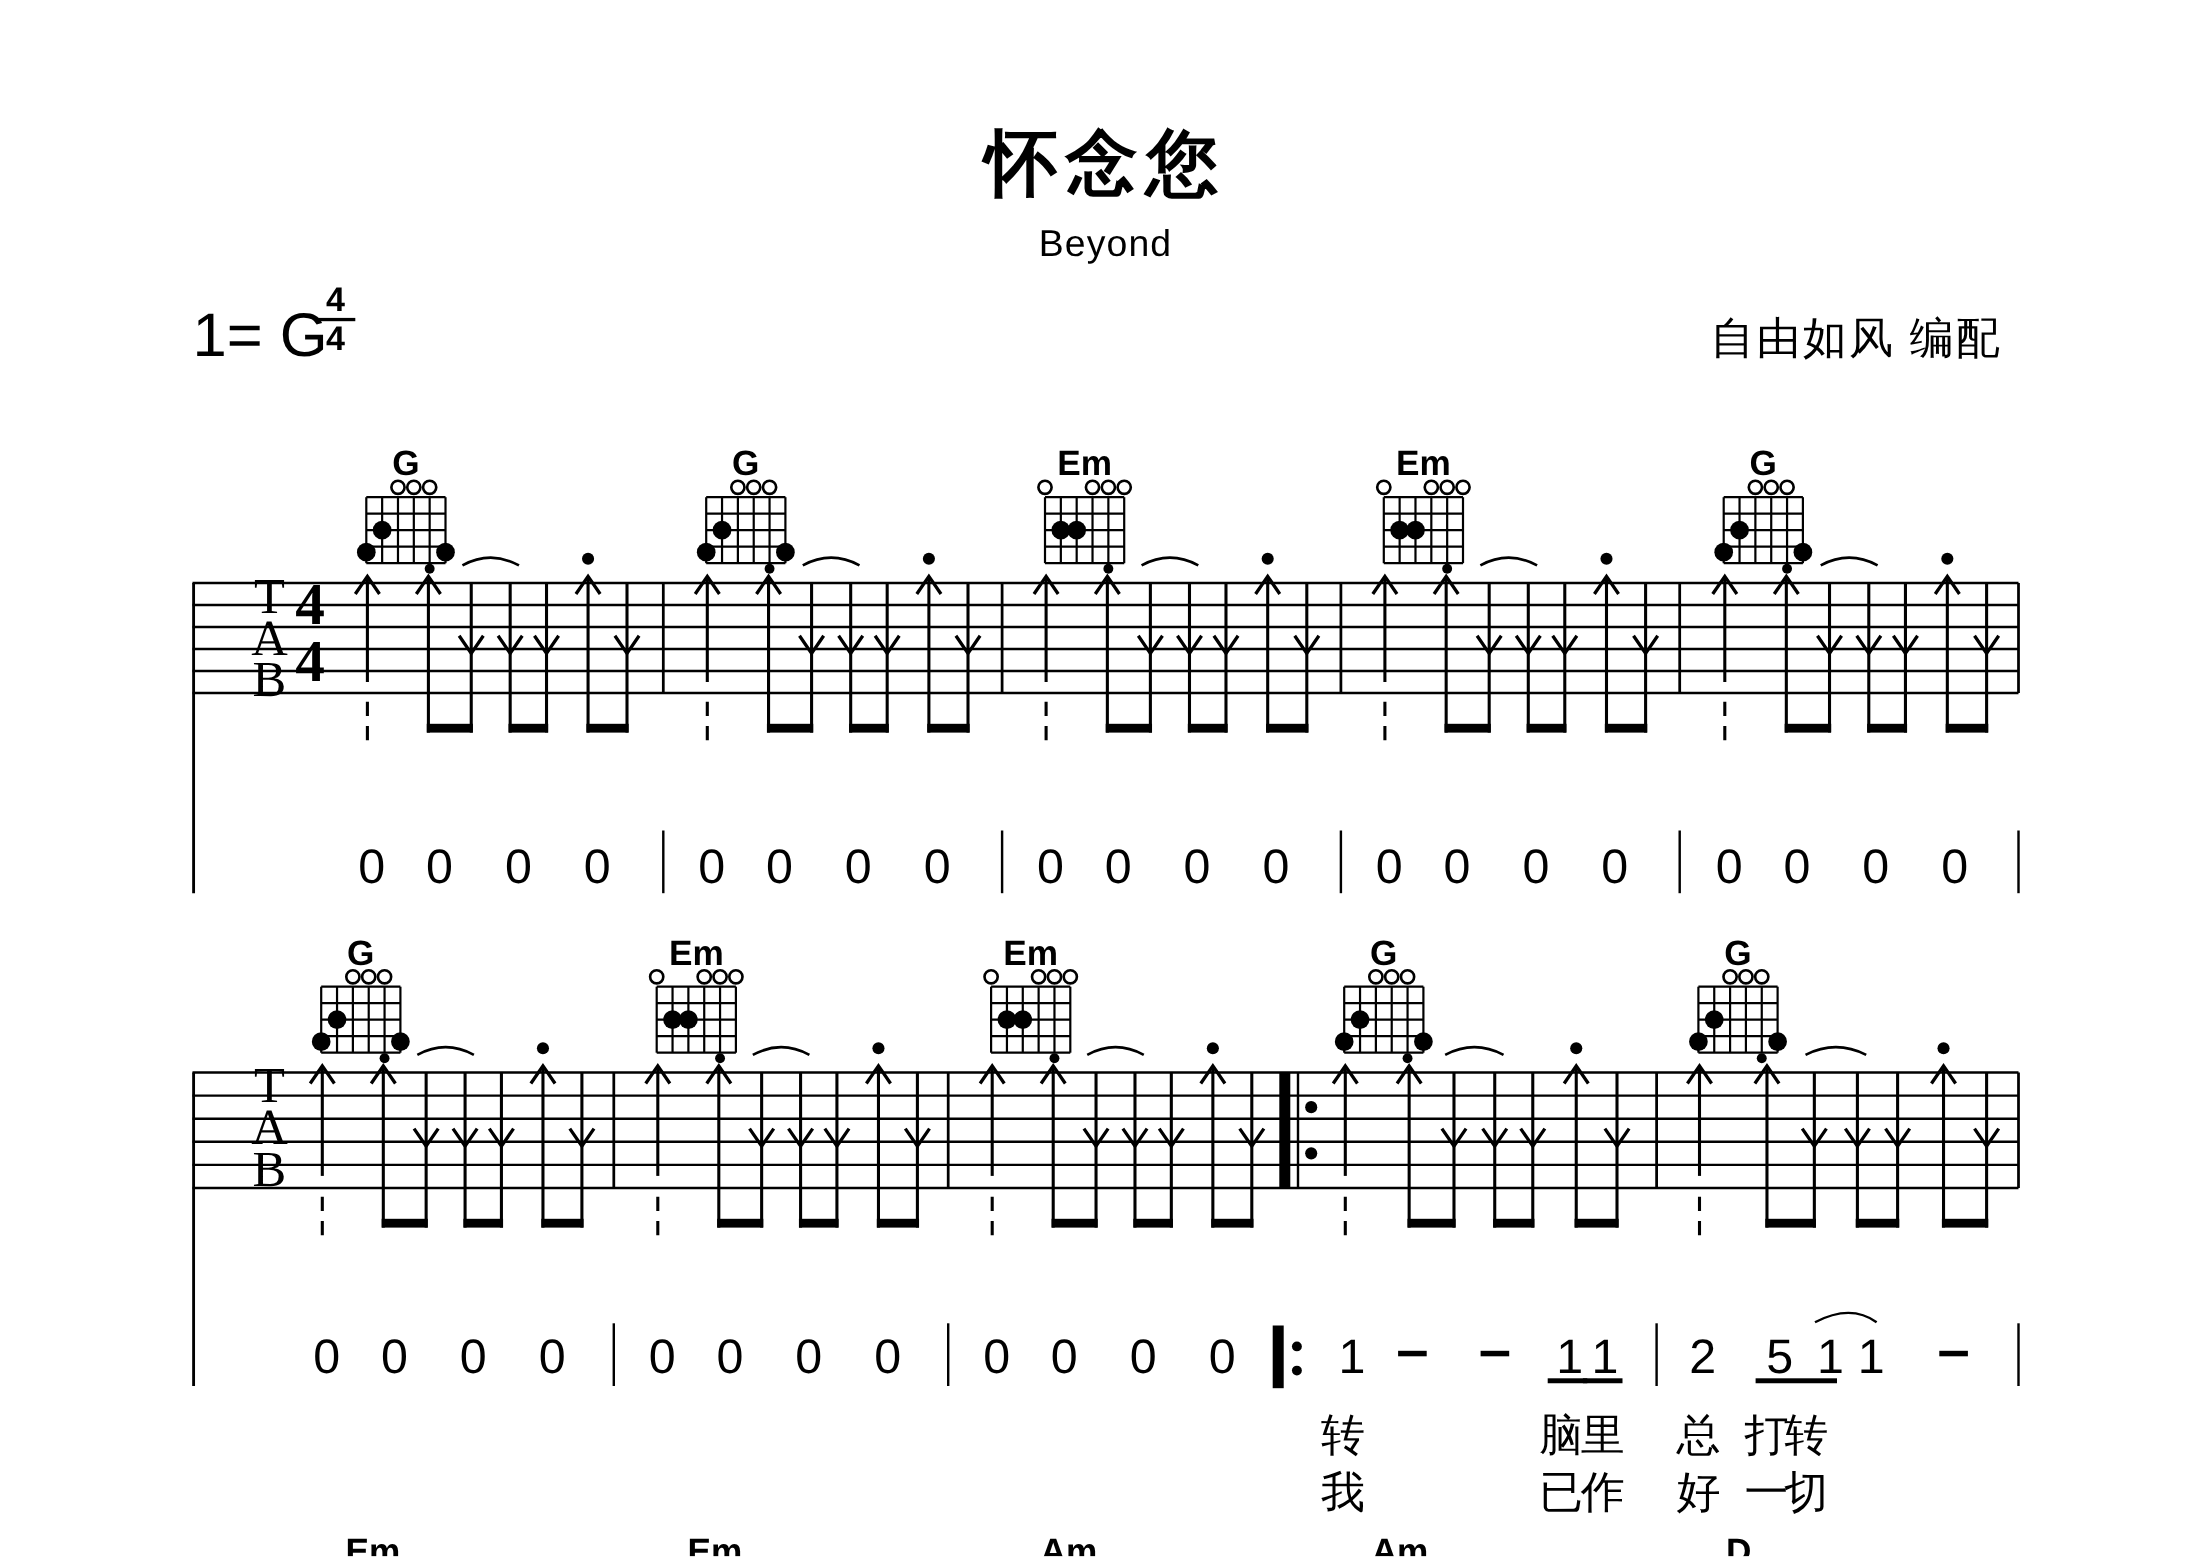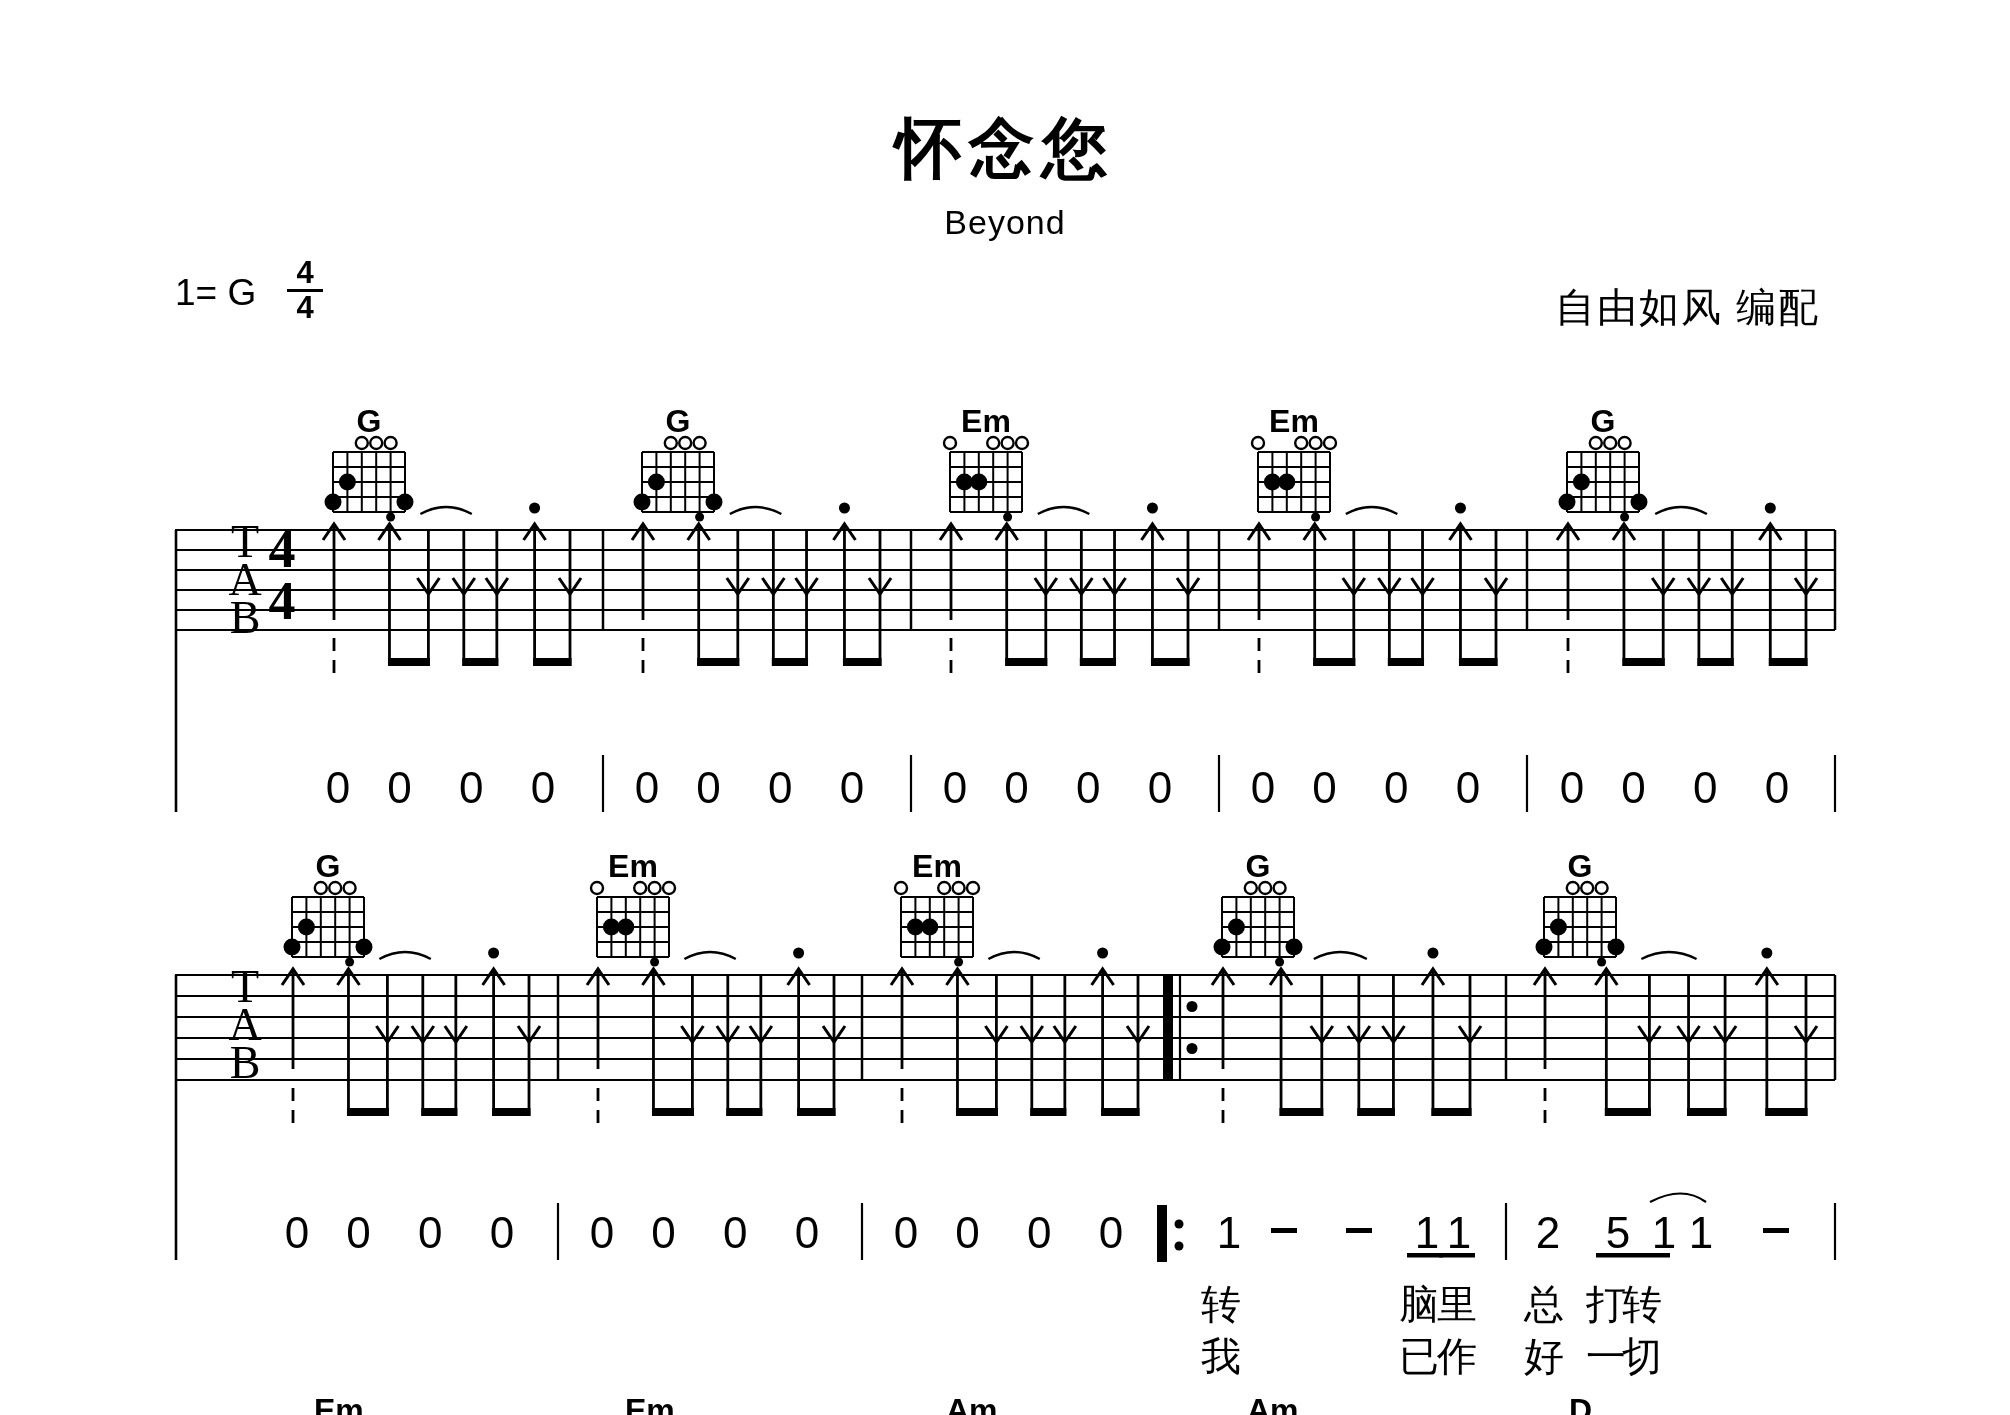--- a/index.html
+++ b/index.html
@@ -2,21 +2,21 @@
 <html><head>
 <meta charset="utf-8">
 <style>
   html,body{margin:0;padding:0;background:#fff;}
   .page{position:relative;width:2010px;height:1415px;background:#ffffff;color:#000;
         font-family:"Liberation Sans",sans-serif;overflow:hidden;}
   .title{position:absolute;left:0;right:0;top:114px;text-align:center;
          font-size:66px;font-weight:600;letter-spacing:7px;line-height:1.05;}
   .artist{position:absolute;left:0;right:0;top:203px;text-align:center;
           font-size:34px;font-weight:400;letter-spacing:1px;}
-  .keysig{position:absolute;left:175px;top:272px;font-size:37px;font-weight:500;}
+  .keysig{position:absolute;left:175px;top:272px;font-size:56px;font-weight:500;}
   .frac{position:absolute;left:287px;top:258px;width:36px;text-align:center;
         font-size:31px;line-height:30px;font-weight:600;}
   .frac .ft{display:block;border-bottom:3px solid #000;padding:0 2px 1px 2px;}
   .frac .fb{display:block;padding-top:1px;}
   .credit{position:absolute;right:190px;top:280px;font-size:40px;font-weight:500;letter-spacing:2px;margin-left:32px;}
   svg{position:absolute;left:0;top:0;}
 </style>
 </head>
 <body>
 

